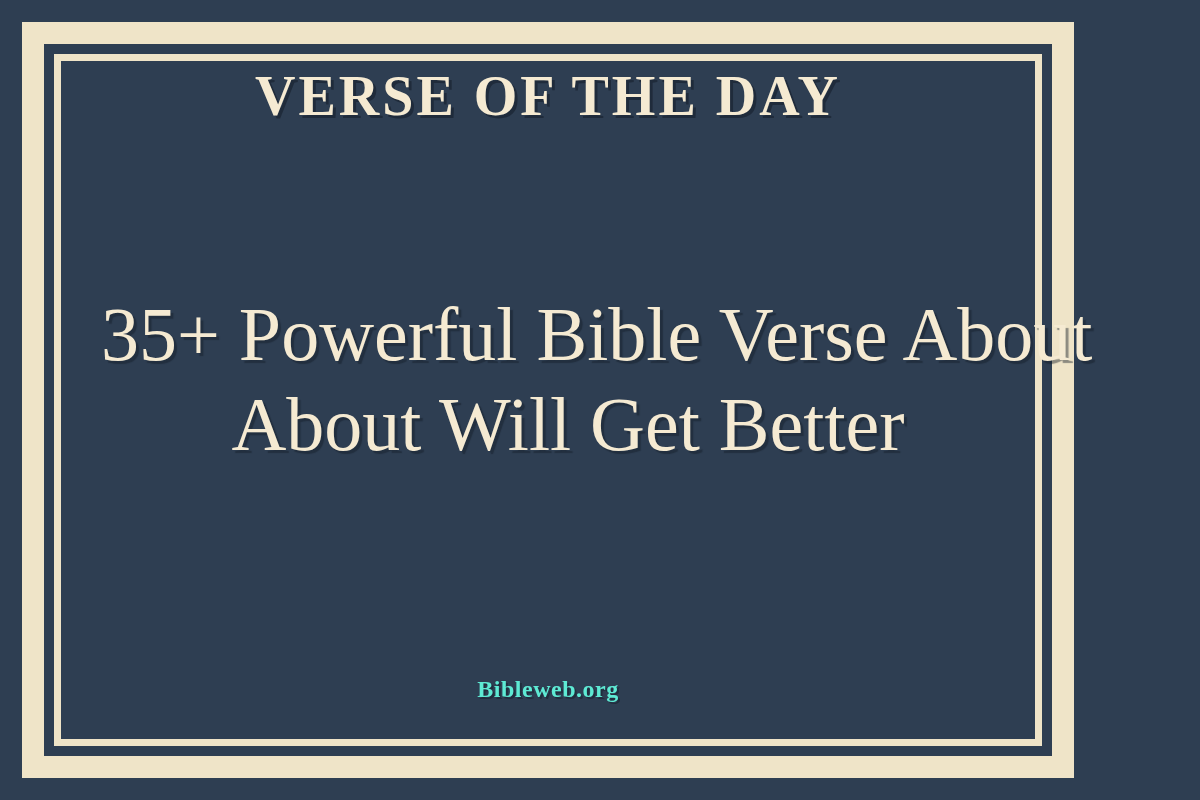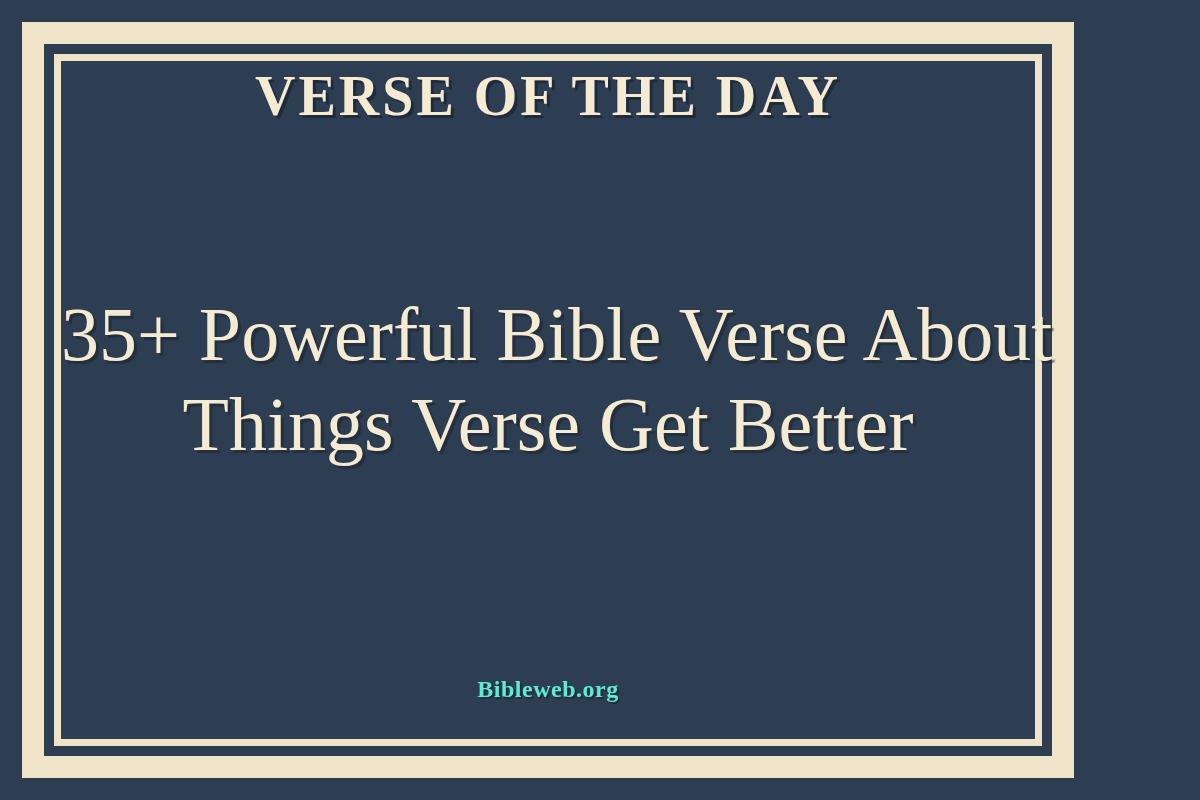--- a/index.html
+++ b/index.html
@@ -71,20 +71,21 @@
     position: absolute;
     left: 0;
     right: 0;
     top: 228px;
     font-size: 76px;
     font-weight: normal;
     line-height: 90px;
     color: #f5ead2;
     text-shadow: 3px 3px 1px rgba(20, 28, 40, 0.45);
     text-align: center;
+    padding-left: 40px;
   }
 
   .headline-line {
     display: block;
     white-space: nowrap;
   }
 
   .footer {
     position: absolute;
     left: 0;
@@ -105,19 +106,19 @@
 
   <div class="frame-outer"></div>
   <div class="frame-inner"></div>
 
   <div class="content">
 
     <div class="eyebrow">VERSE OF THE DAY</div>
 
     <div class="headline">
       <span class="headline-line">35+ Powerful Bible Verse About</span>
-      <span class="headline-line">Things Verse Get Better</span>
+      <span class="headline-line">About Will Get Better</span>
     </div>
 
     <div class="footer">Bibleweb.org</div>
 
   </div>
 </div>
 
 </body></html>

